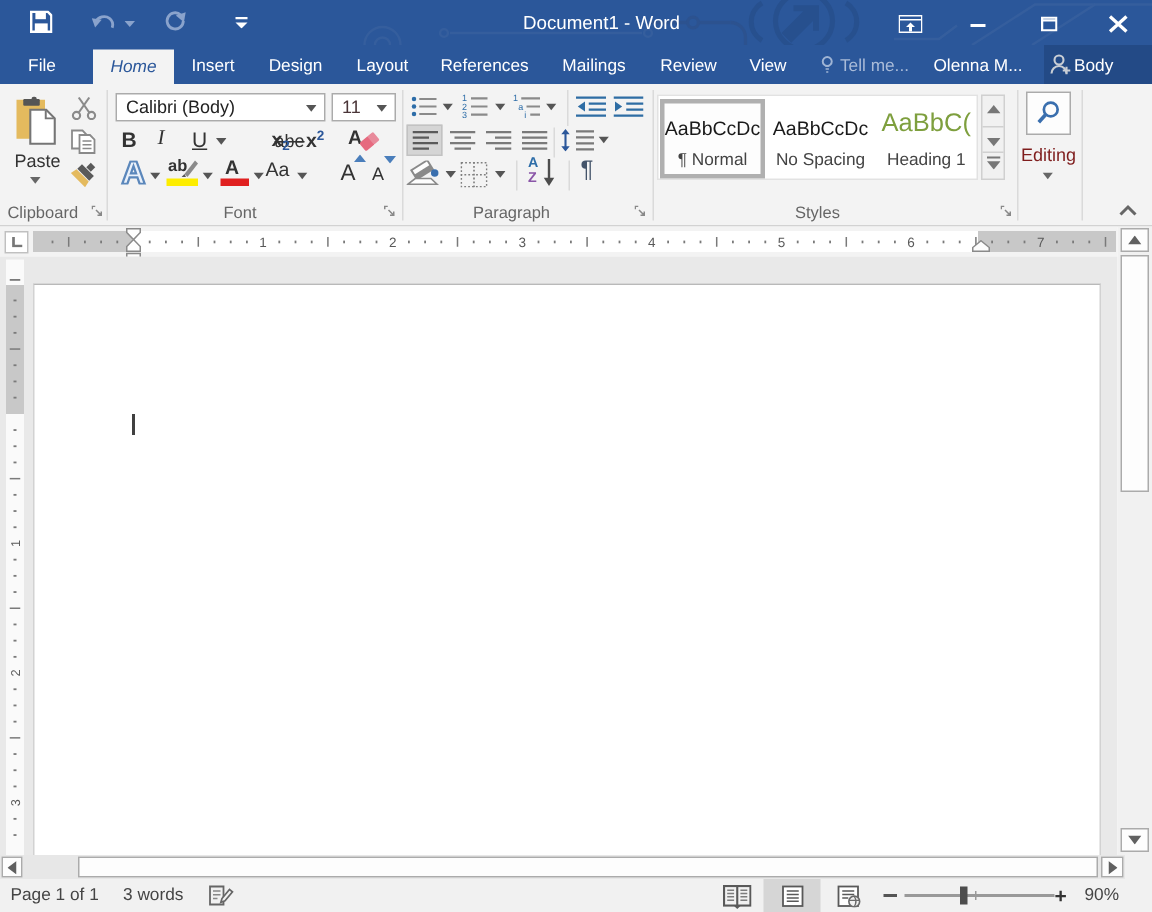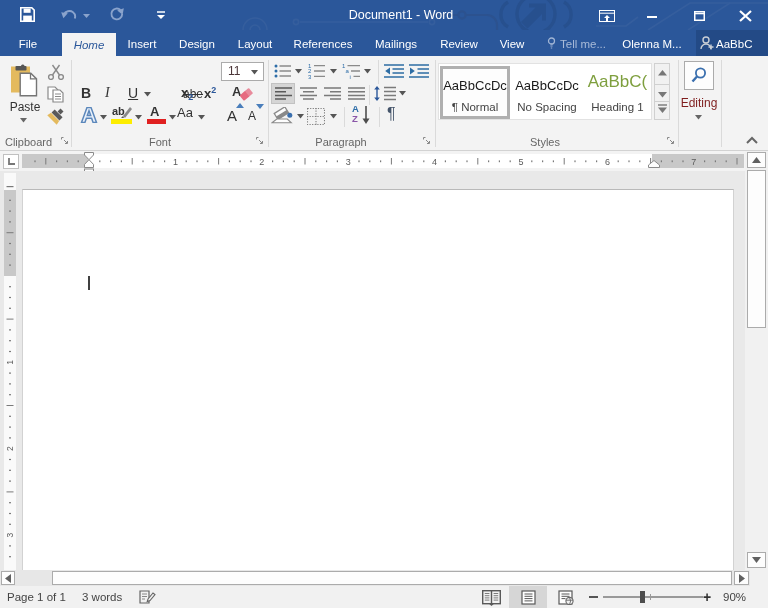--- a/index.html
+++ b/index.html
@@ -120,21 +120,21 @@
     <path d="M3.2 7 h2.6 M3.4 9 h2.2 M3.8 11 h1.4" stroke="#9fb4d4" stroke-width="1"></path>
   </svg>
   <div class="tab" style="left:558px;width:50px;color:#a9bbd8;">Tell me...</div>
   <div class="tab" style="left:616px;width:72px;">Olenna M...</div>
   <svg width="14" height="14" style="position:absolute;left:700px;top:6px;" viewBox="0 0 14 14">
     <circle cx="6" cy="4" r="3" fill="none" stroke="#fff" stroke-width="1.4"></circle>
     <path d="M1 13 a5 5 0 0 1 10 0" fill="none" stroke="#fff" stroke-width="1.4"></path>
     <path d="M11 8.5 v5 M8.5 11 h5" stroke="#fff" stroke-width="1.4"></path>
   </svg>
   <div style="position:absolute;left:696px;top:0;width:72px;height:26px;background:rgba(10,30,62,0.22);"></div>
-  <div class="tab" style="left:716px;width:40px;text-align:left;">AaBbC</div>
+  <div class="tab" style="left:716px;width:40px;text-align:left;">Body</div>
 </div>
 <div id="ribbon">
   <div class="gsep" style="left:71px;"></div>
   <div class="gsep" style="left:268px;"></div>
   <div class="gsep" style="left:435px;"></div>
   <div class="gsep" style="left:678px;"></div>
   <div class="gsep" style="left:721px;"></div>
 
   <svg width="28" height="34" style="position:absolute;left:10px;top:7px;" viewBox="0 0 28 34">
     <rect x="1" y="3.5" width="19" height="26" fill="#e4ba5e"></rect>
@@ -174,20 +174,25 @@
       <rect x="6.9" y="0.5" width="4.2" height="4.2" fill="#5a5a5a"></rect>
       <rect x="3.4" y="5.3" width="11.2" height="4.4" fill="#5a5a5a"></rect>
       <path d="M3.2 10.3 h11.6 l0.9 4.4 h-13.4 z" fill="#e4ba5e"></path>
     </g>
   </svg>
   <div class="glabel" style="left:0;width:57px;">Clipboard</div>
   <svg class="launcher" style="left:61px;top:81px;" viewBox="0 0 8 8">
     <path d="M0.5 2.5 v-2 h2 M3 3 l3 3 M6.5 4 v2.5 h-2.5" stroke="#888" fill="none"></path>
   </svg>
 
+  <div class="combo" style="left:77px;top:6px;width:140px;height:19px;line-height:17px;padding-left:6px;">Calibri (Body)
+    <svg width="7" height="5" style="position:absolute;right:5px;top:7px;" viewBox="0 0 7 5">
+        <path d="M0 0 h7 l-3.5 4.5 z" fill="#555"></path>
+      </svg>
+  </div>
   <div class="combo" style="left:221px;top:6px;width:43px;height:19px;line-height:17px;padding-left:6px;color:#4a3538;">11
     <svg width="7" height="5" style="position:absolute;right:5px;top:7px;" viewBox="0 0 7 5">
         <path d="M0 0 h7 l-3.5 4.5 z" fill="#555"></path>
       </svg>
   </div>
 
   <div style="position:absolute;left:81px;top:29px;font-size:14px;font-weight:bold;color:#333;">B</div>
   <div style="position:absolute;left:105px;top:29px;font-size:14px;font-style:italic;font-family:'Liberation Serif',serif;color:#333;">I</div>
   <div style="position:absolute;left:128px;top:29px;font-size:14px;text-decoration:underline;color:#333;">U</div>
   <svg width="7" height="5" style="position:absolute;left:144px;top:36px;" viewBox="0 0 7 5">

